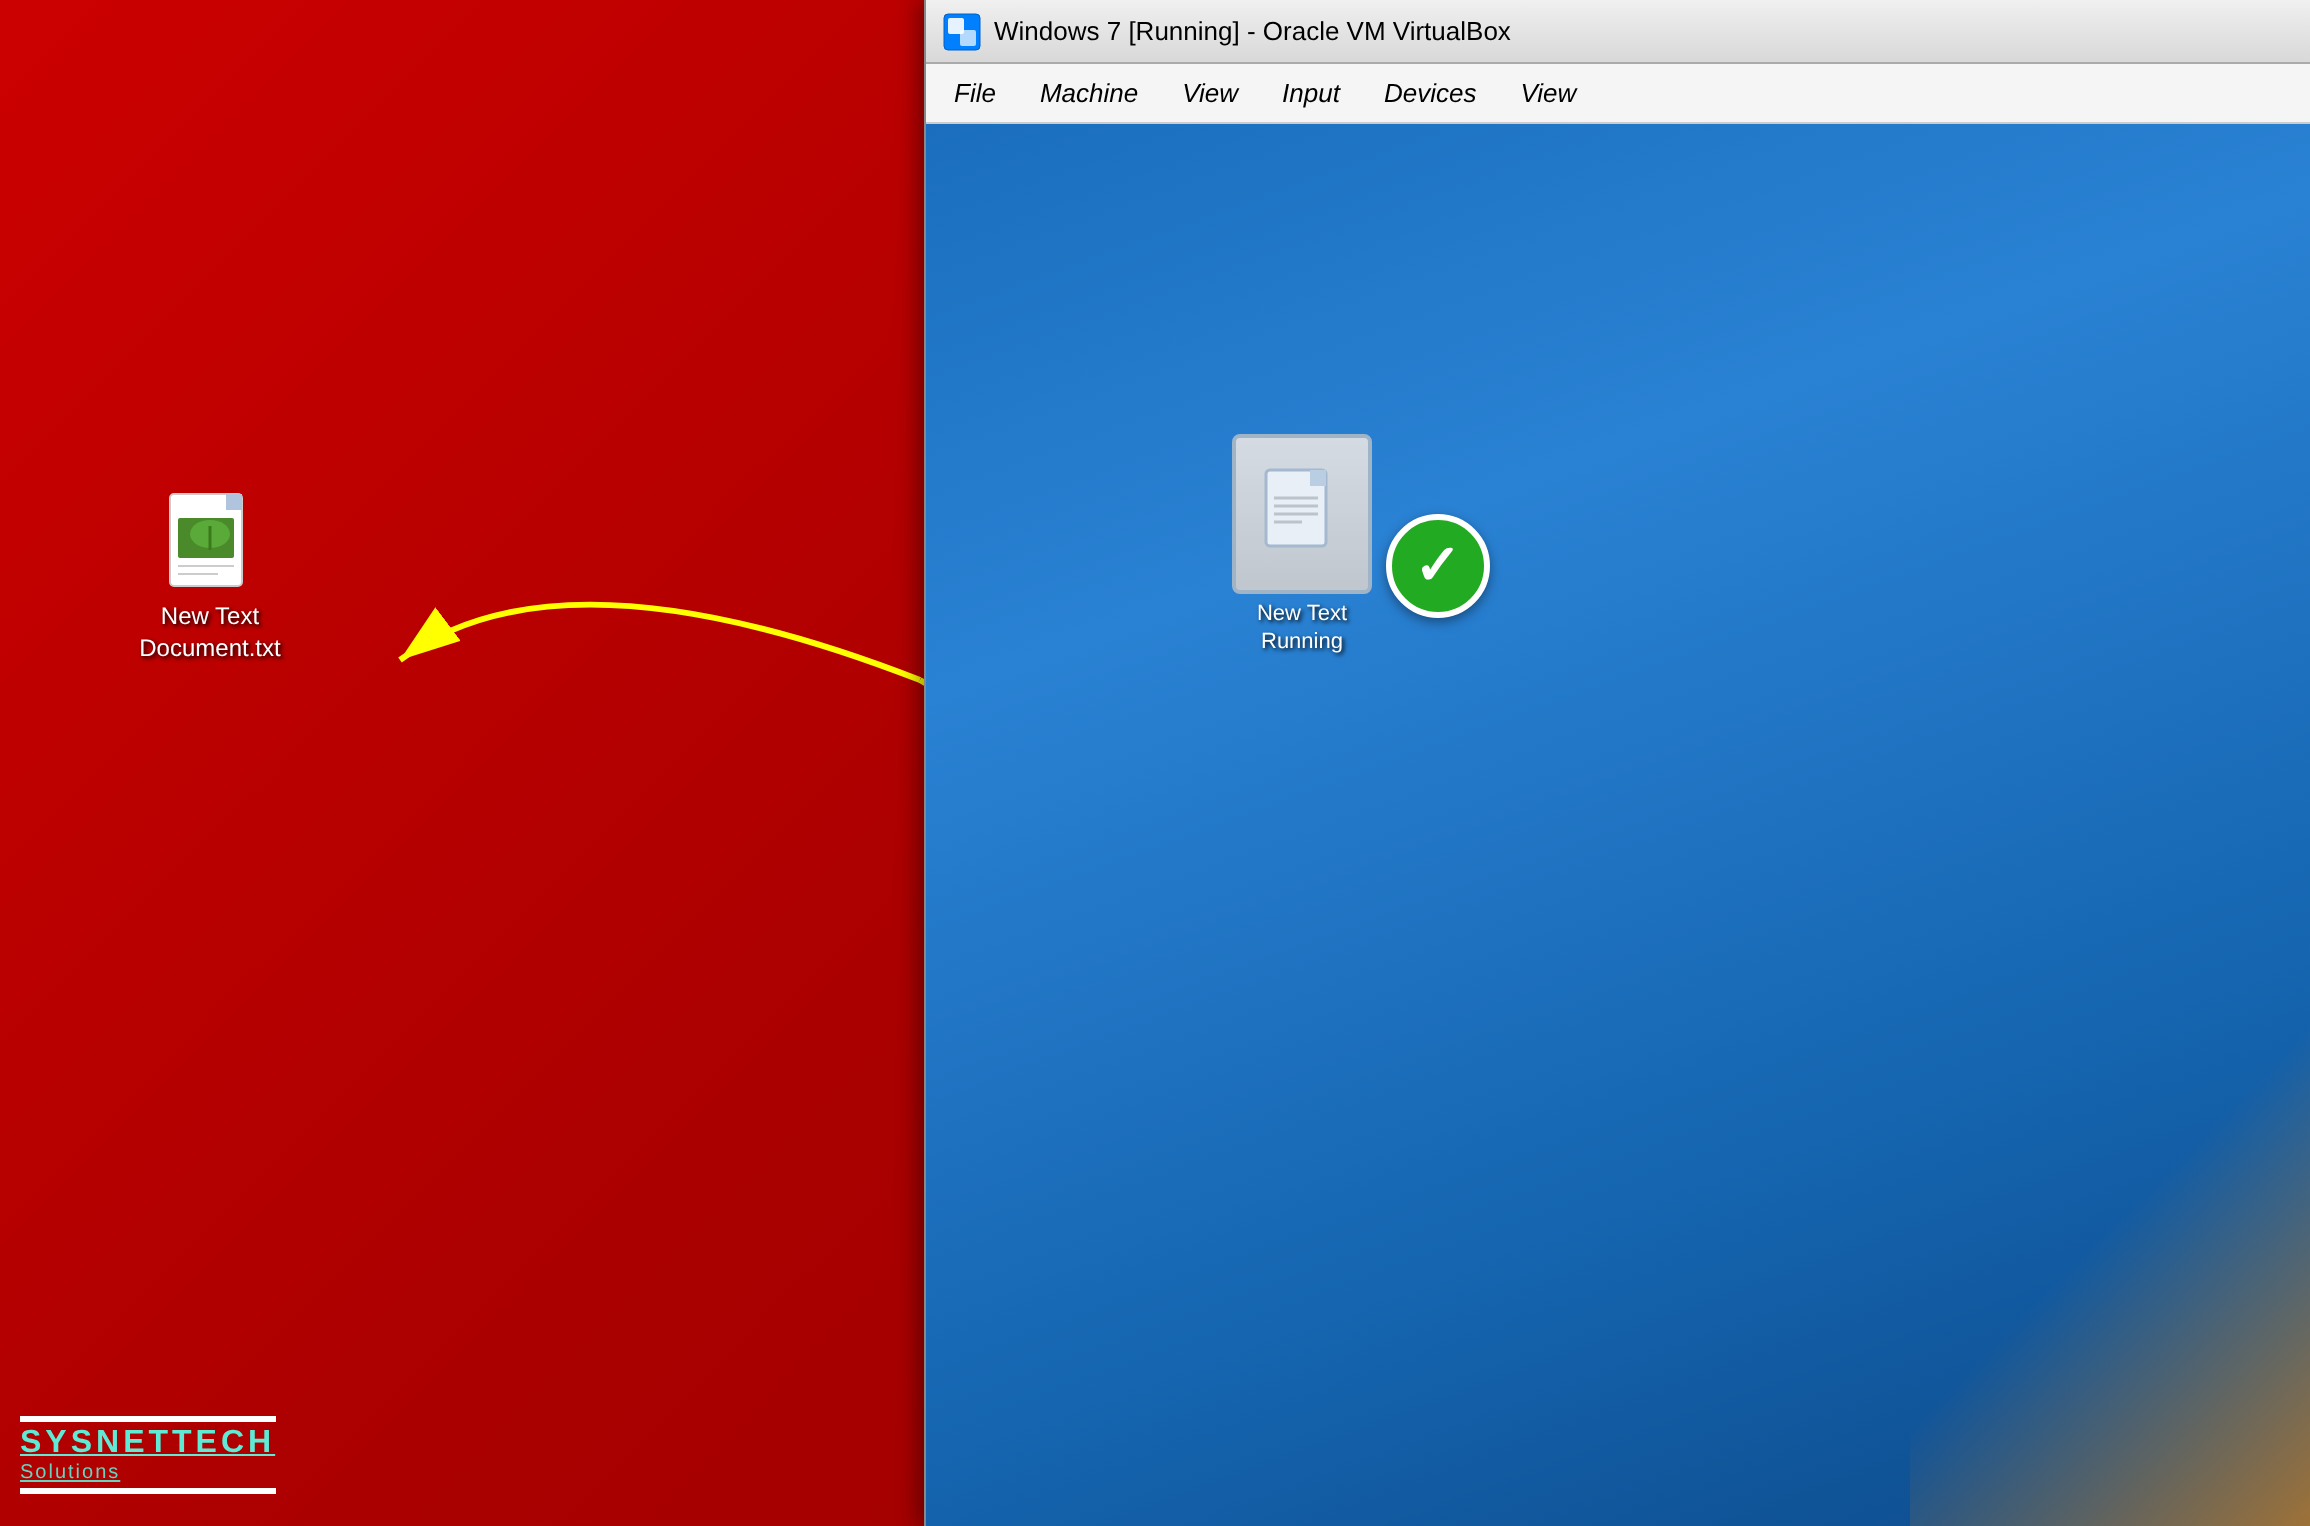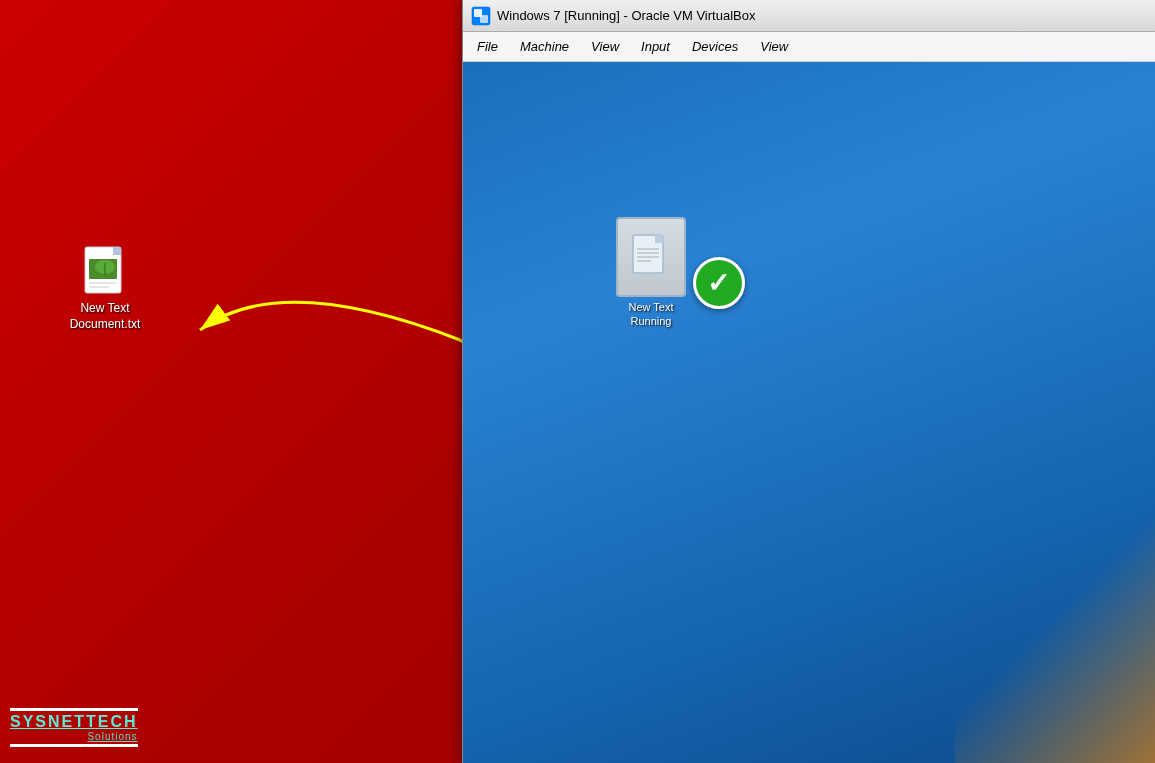--- a/index.html
+++ b/index.html
@@ -37,21 +37,20 @@
     .sysnettech-logo .main-text {
       font-size: 16px;
       font-weight: 900;
       letter-spacing: 2px;
     }
     .sysnettech-logo .sub-text {
       font-size: 10px;
       font-weight: 400;
       letter-spacing: 1px;
       opacity: 0.9;
-      text-align: right;
     }
     .sysnettech-logo .logo-bar {
       width: 100%;
       height: 3px;
       background: white;
       margin: 2px 0;
     }
 
     
     .host-icon {

